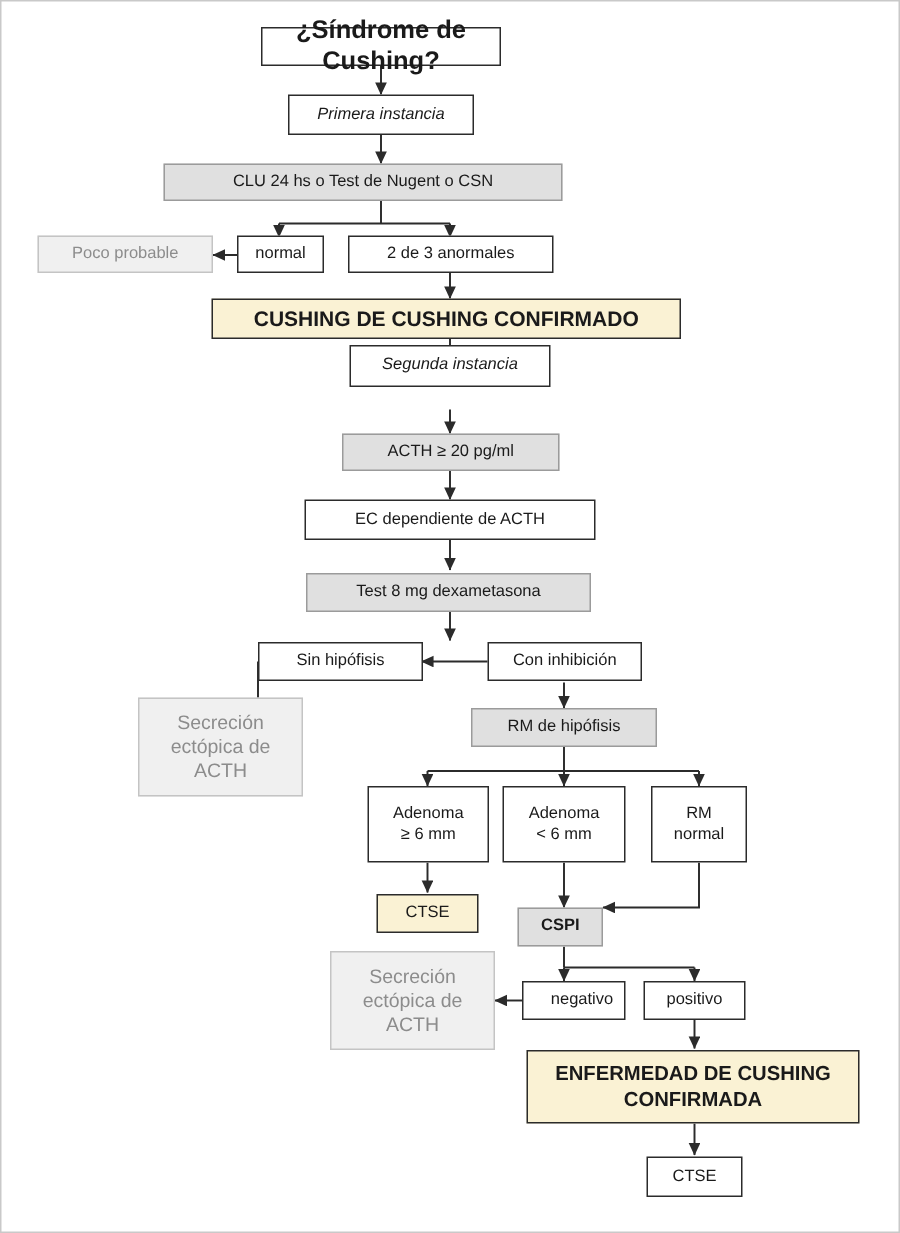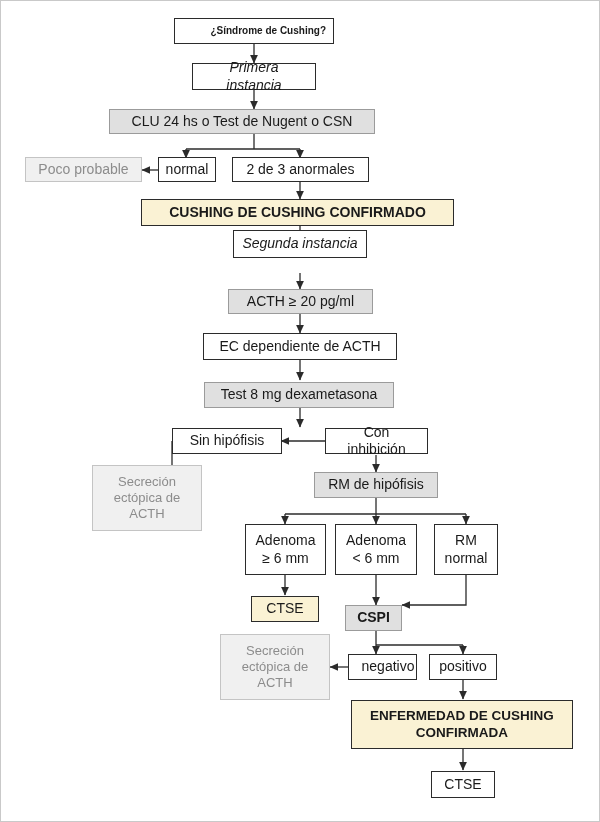--- a/index.html
+++ b/index.html
@@ -22,34 +22,34 @@
     box-sizing: border-box;
     background: #fff;
   }
   .node {
     position: absolute;
     box-sizing: border-box;
     display: flex;
     align-items: center;
     justify-content: center;
     text-align: center;
-    font-size: 14px;
+    font-size: 11px;
     line-height: 1.22;
     background: #ffffff;
     border: 1.3px solid #2b2b2b;
     padding: 3px 7px;
     white-space: pre-line;
   }
   .n-plain { background:#ffffff; border:1.3px solid #2b2b2b; }
   .n-gray  { background:#e0e0e0; border:1.3px solid #9b9b9b; color:#1a1a1a; }
   .n-faint { background:#f0f0f0; border:1.3px solid #c4c4c4; color:#8c8c8c; }
   .n-cream { background:#faf2d4; border:1.5px solid #2b2b2b; font-weight:bold; }
   .n-cream-s { background:#faf2d4; border:1.3px solid #2b2b2b; }
   .n-italic{ font-style: italic; }
-  .n-title { font-weight: bold; font-size: 10px; border-width: 1.8px; justify-content: flex-end; }
+  .n-title { font-weight: bold; font-size: 17px; border-width: 1.8px; }
 
   svg#edges {
     position: absolute;
     left: 0; top: 0;
     width: 600px; height: 822px;
     pointer-events: none;
   }
   .ln { stroke: #2b2b2b; stroke-width: 1.3; fill: none; }
 </style>
 </head>

